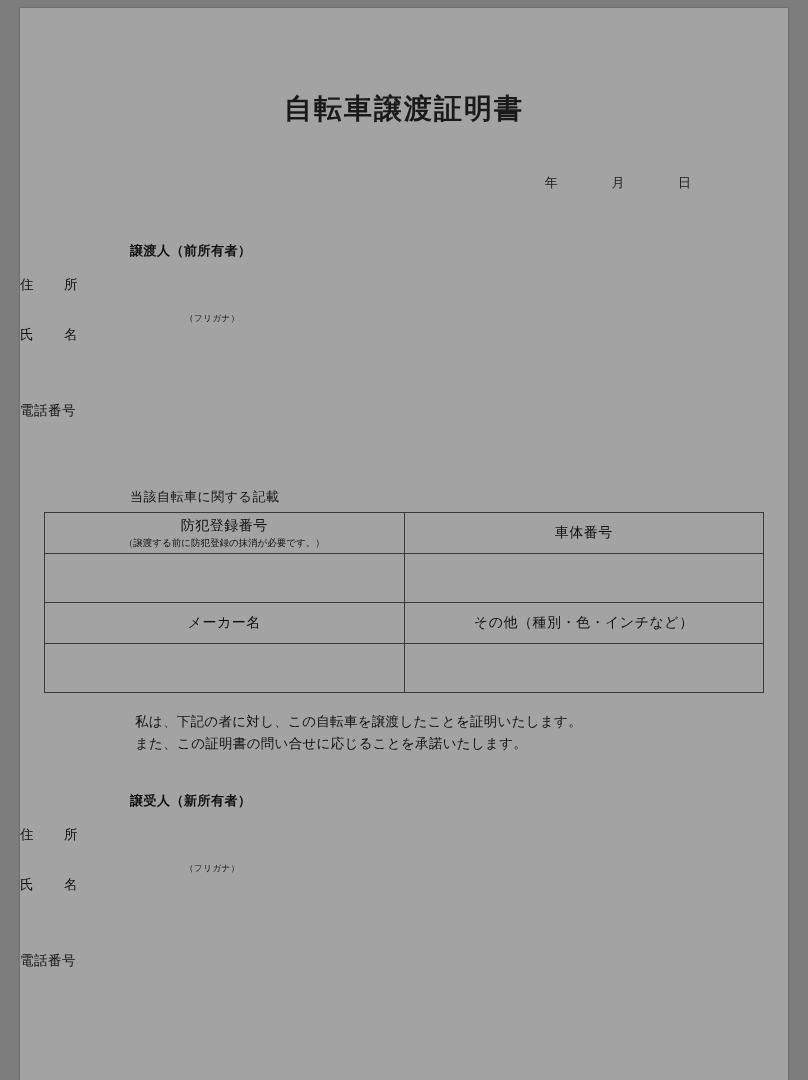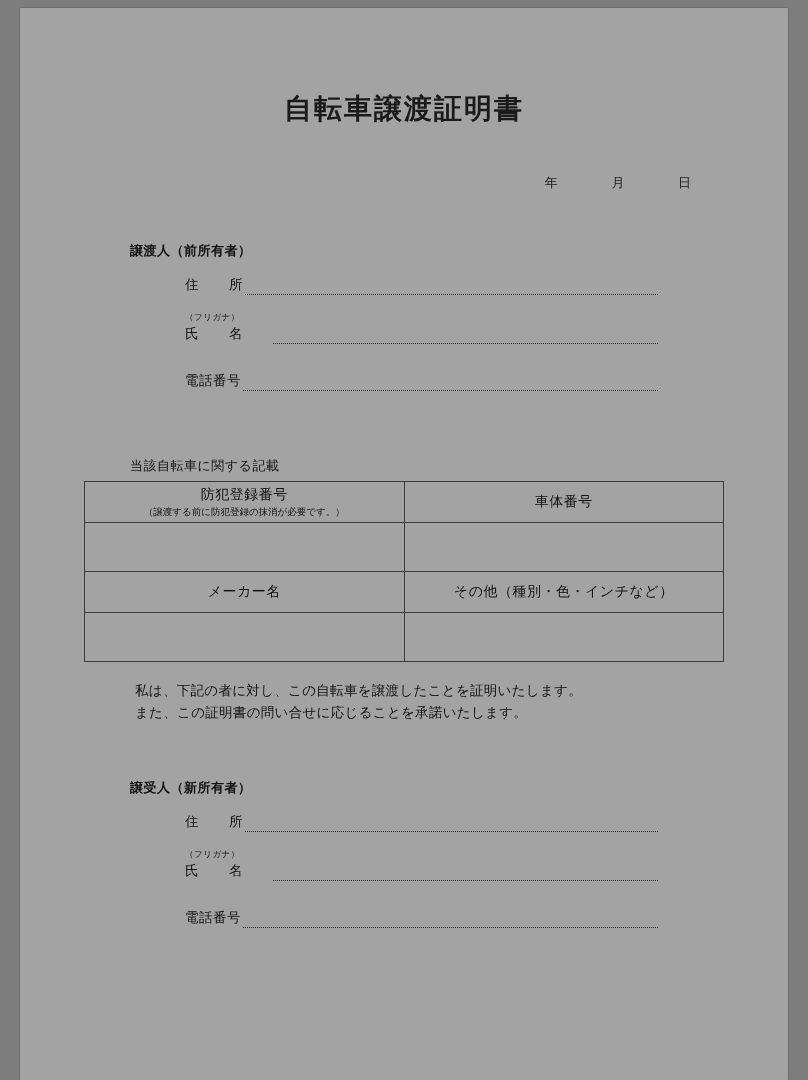--- a/index.html
+++ b/index.html
@@ -53,25 +53,25 @@
   .section-heading {
     margin-top: 50px;
     padding-left: 110px;
     font-size: 13px;
     font-weight: bold;
     color: #111;
     letter-spacing: 0.5px;
   }
   .field {
     display: flex;
-    align-items: flex-end;
-    padding-left: 165px;
+    align-items: flex-start;
     padding-right: 130px;
     margin-top: 16px;
     position: relative;
+    flex-direction: column;
   }
   .field .label {
     font-size: 13.5px;
     color: #111;
     white-space: nowrap;
     letter-spacing: 0.5px;
     padding-bottom: 1px;
   }
   .field .label.spread {
     display: inline-block;
@@ -102,21 +102,21 @@
   }
   .table-caption {
     margin-top: 66px;
     padding-left: 110px;
     font-size: 13px;
     color: #111;
     letter-spacing: 0.5px;
   }
   table.bike-table {
     margin: 6px auto 0 auto;
-    width: 640px;
+    width: 720px;
     border-collapse: collapse;
     table-layout: fixed;
   }
   table.bike-table td {
     border: 1px solid #3a3a3a;
     text-align: center;
     color: #111;
     padding: 0;
   }
   td.head {
@@ -136,21 +136,21 @@
   .statement {
     margin-top: 18px;
     padding-left: 115px;
     padding-right: 100px;
     font-size: 13.5px;
     color: #111;
     line-height: 1.65;
     letter-spacing: 0.3px;
   }
   .second-party {
-    margin-top: 54px;
+    margin-top: 36px;
   }
 </style>
 </head>
 <body>
 
 <div class="viewport">
   <div class="page">
 
     <div class="doc-title">自転車譲渡証明書</div>
 

